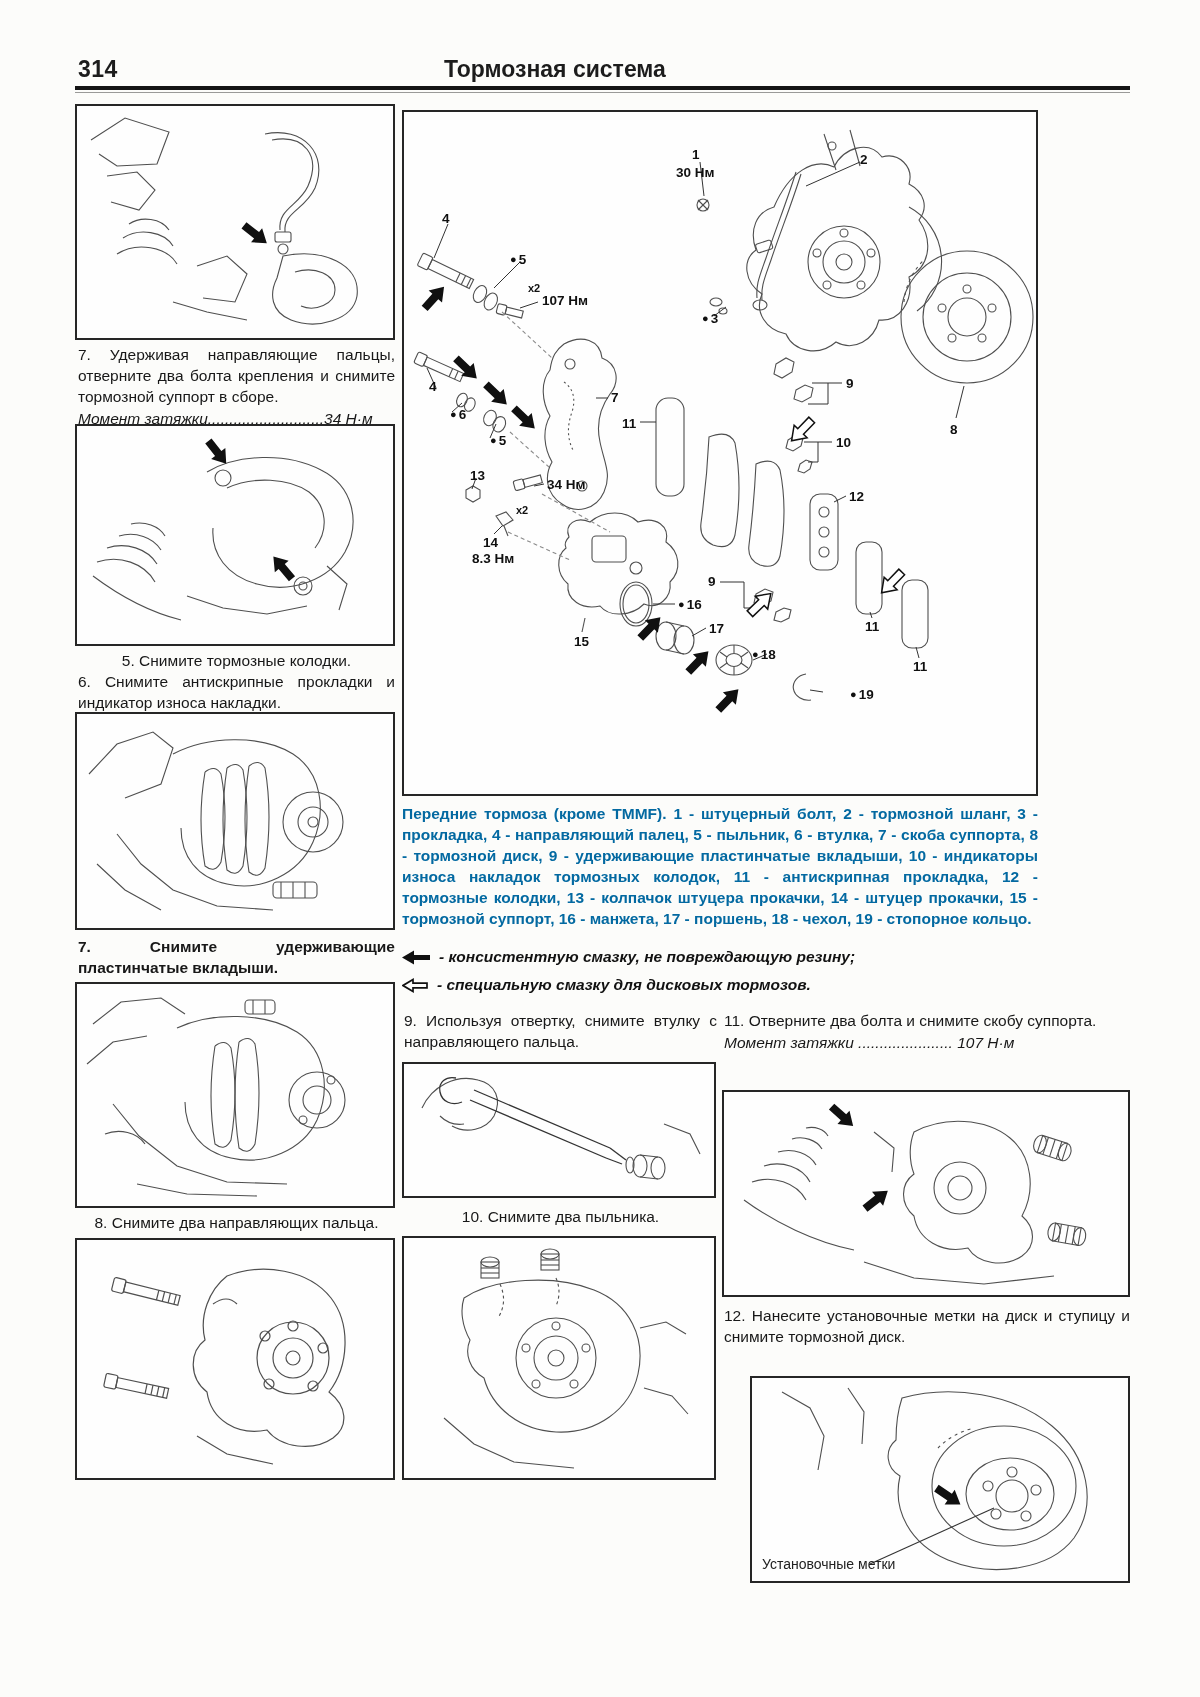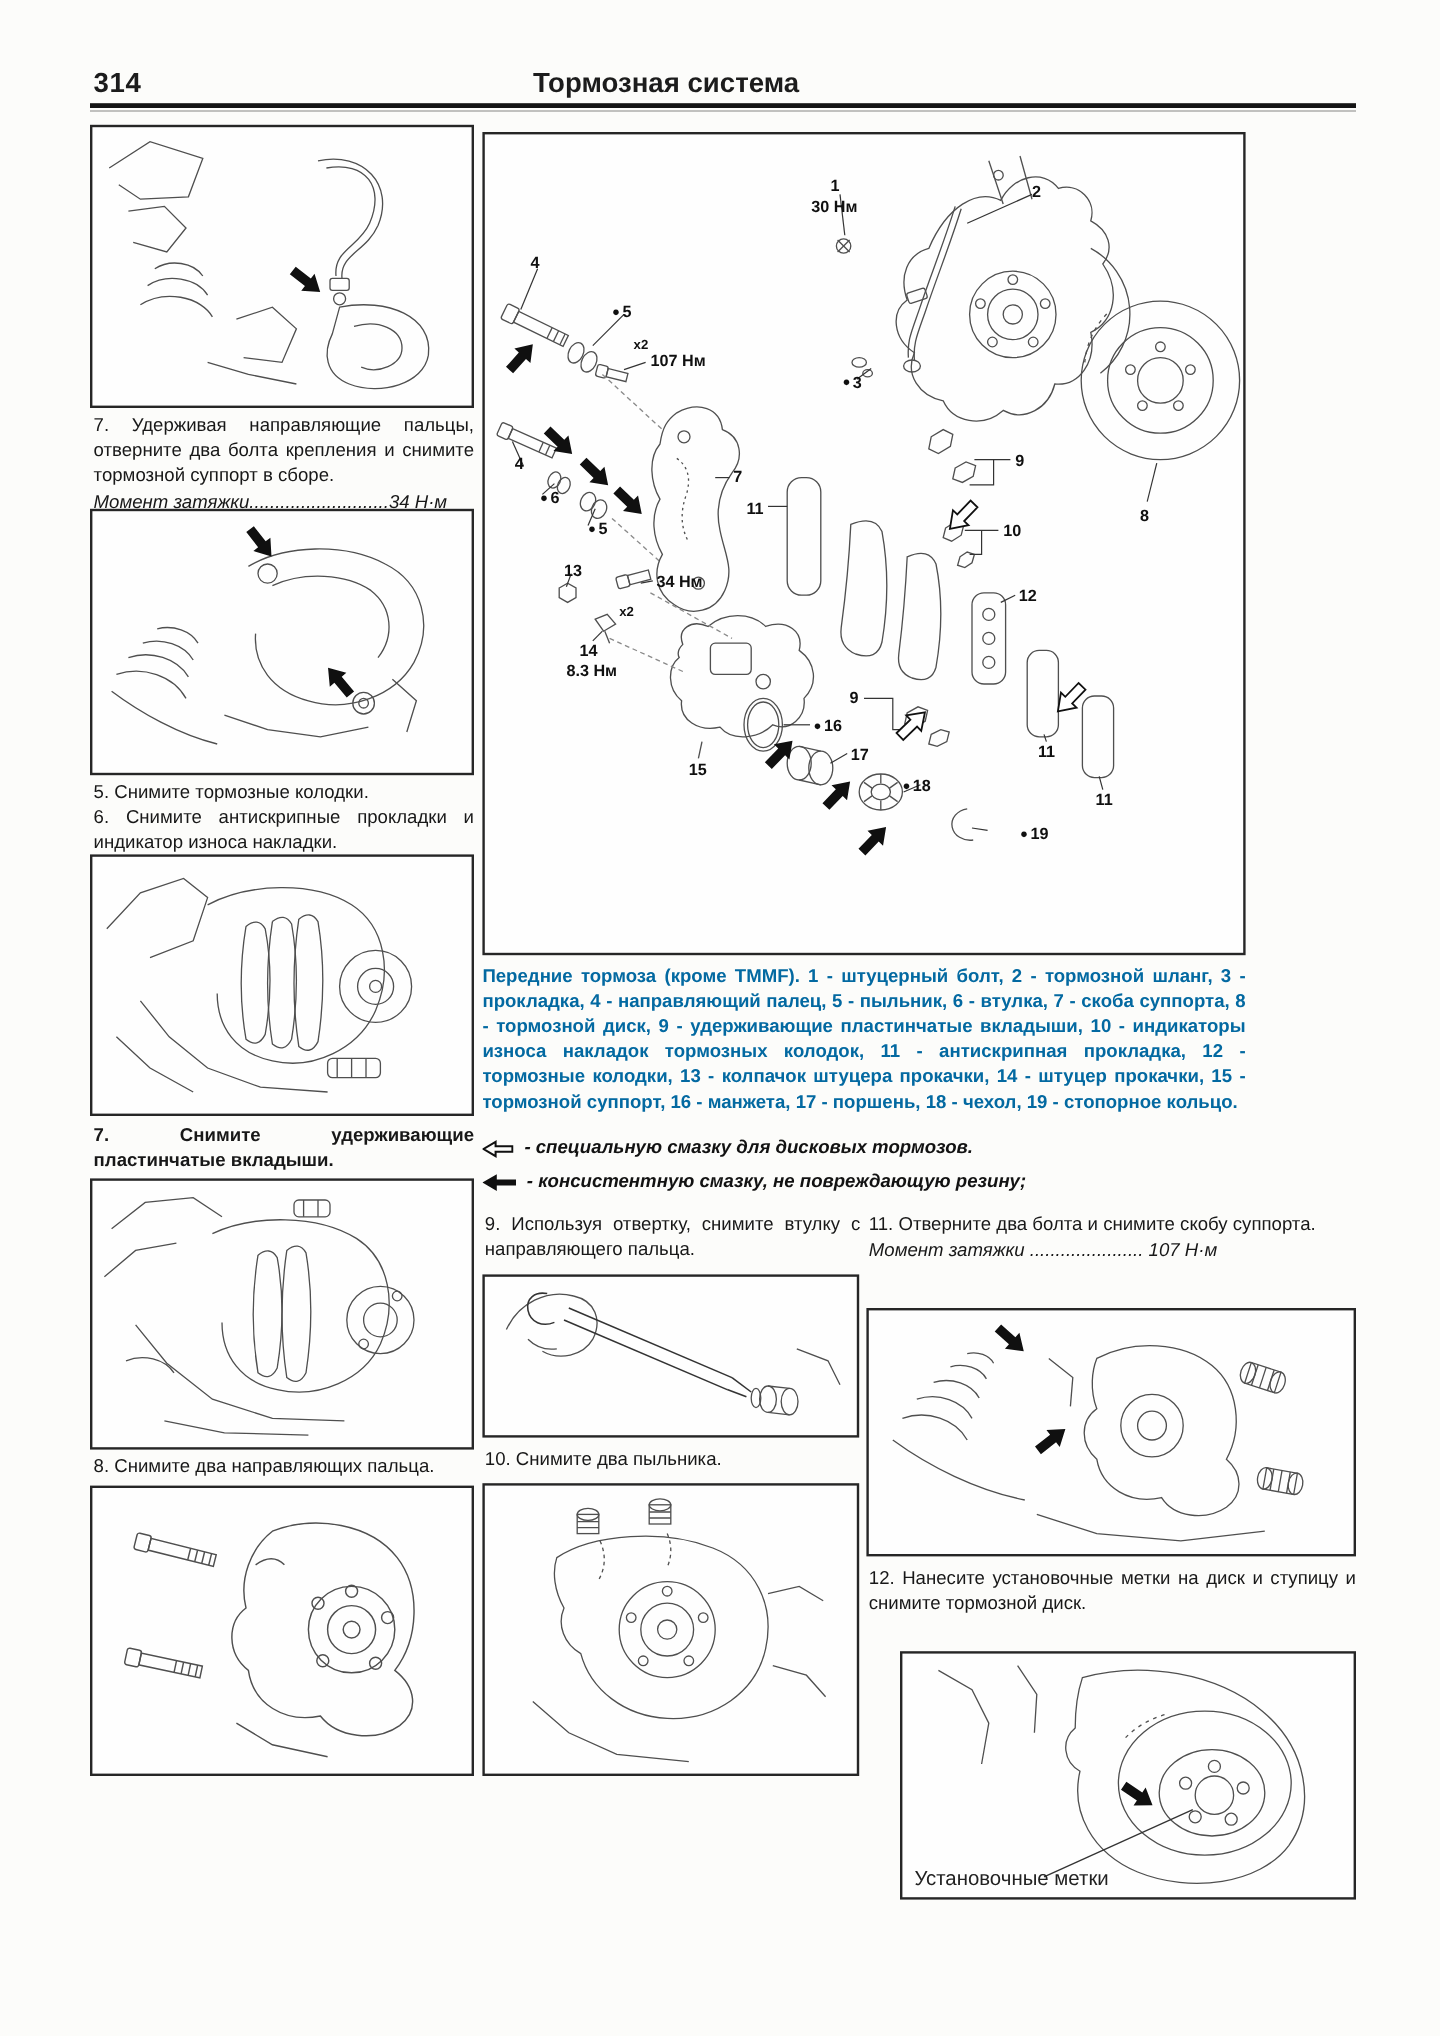--- a/index.html
+++ b/index.html
@@ -7,33 +7,33 @@
   body { width:1200px; height:1697px; position:relative; margin:0 auto;
          background:#fcfcfa; color:#1c1c1c;
          font-family:"Liberation Sans", sans-serif; overflow:hidden; }
   .abs { position:absolute; }
   .frame { position:absolute; border:2px solid #262626; background:#fefefe; overflow:hidden; }
   .frame svg { display:block; }
   .hdr-num { font-size:23px; font-weight:bold; letter-spacing:.5px; }
   .hdr-title { font-size:23px; font-weight:bold; text-align:center; }
   .rule { position:absolute; background:#141414; }
   .caption { font-size:15.5px; line-height:21px; text-align:justify; color:#181818; }
-  .caption.single { text-align:left; }
+  .caption.single { text-align:center; }
   .torque { font-style:italic; text-align:left; margin-top:1px; }
   .parts { font-size:15.5px; font-weight:bold; line-height:21px; text-align:justify; color:#0369a1; }
   .note-wrap { font-size:15.5px; }
   .note-line { font-weight:bold; font-style:italic; line-height:22px; color:#121212; }
   .note-label { text-decoration:underline; }
   .note-item { display:flex; align-items:center; gap:9px; margin-top:6px; }
   .note-item .arr { flex:0 0 auto; display:inline-flex; align-items:center; }
   .dlabel { position:absolute; font-weight:bold; font-size:13.5px; line-height:13px;
             white-space:nowrap; color:#101010; }
   .dlabel.bullet::before { content:"\25CF"; font-size:11px; margin-right:2px; position:relative; top:-1px; }
   .dlabel.small { font-size:11px; font-weight:bold; }
-  .fig-label { position:absolute; font-size:17px; color:#222; }
+  .fig-label { position:absolute; font-size:14px; color:#222; }
 </style>
 </head>
 <body>
 
 <div class="abs hdr-num" style="left:78px; top:56px;">314</div>
 <div class="abs hdr-title" style="left:75px; top:56px; width:960px;">Тормозная система</div>
 <div class="rule" style="left:75px; top:86px; width:1055px; height:4px;"></div>
 <div class="rule" style="left:75px; top:92px; width:1055px; height:1px; background:#9a9a98;"></div>
 
 <div class="frame" style="left:75px; top:104px; width:320px; height:236px;">
@@ -379,33 +379,33 @@
       <span class="dlabel" style="left: 509px; top: 548px;">11</span>
       <span class="dlabel bullet" style="left: 446px; top: 576px;">19</span>
     </div>
 </div>
 
 <div class="abs parts" style="left:402px; top:803px; width:636px;">Передние тормоза (кроме TMMF). 1 - штуцерный болт, 2 - тормозной шланг, 3 - прокладка, 4 - направляющий палец, 5 - пыльник, 6 - втулка, 7 - скоба суппорта, 8 - тормозной диск, 9 - удерживающие пластинчатые вкладыши, 10 - индикаторы износа накладок тормозных колодок, 11 - антискрипная прокладка, 12 - тормозные колодки, 13 - колпачок штуцера прокачки, 14 - штуцер прокачки, 15 - тормозной суппорт, 16 - манжета, 17 - поршень, 18 - чехол, 19 - стопорное кольцо.</div>
 
 <div class="abs note-wrap" style="left:402px; top:940px; width:650px;">
   <div class="note-item">
     <span class="arr">
+      <svg width="28" height="15" viewBox="0 0 28 15">
+          <path d="M12,0.5 L0,7.5 L12,14.5 L12,10 L28,10 L28,5 L12,5 Z" fill="#101010"></path>
+        </svg>
+    </span>
+    <span class="note-line">- консистентную смазку, не повреждающую резину;</span>
+  </div>
+  <div class="note-item">
+    <span class="arr">
       <svg width="26" height="15" viewBox="0 0 26 15">
           <path d="M11,1.5 L1,7.5 L11,13.5 L11,9.8 L25,9.8 L25,5.2 L11,5.2 Z" fill="none" stroke="#101010" stroke-width="1.7"></path>
         </svg>
     </span>
     <span class="note-line">- специальную смазку для дисковых тормозов.</span>
-  </div>
-  <div class="note-item">
-    <span class="arr">
-      <svg width="28" height="15" viewBox="0 0 28 15">
-          <path d="M12,0.5 L0,7.5 L12,14.5 L12,10 L28,10 L28,5 L12,5 Z" fill="#101010"></path>
-        </svg>
-    </span>
-    <span class="note-line">- консистентную смазку, не повреждающую резину;</span>
   </div>
 </div>
 
 <div class="abs" style="left:404px; top:1010px; width:313px;">
   <div class="caption">9. Используя отвертку, снимите втулку с направляющего пальца.</div>
 </div>
 
 <div class="frame" style="left:402px; top:1062px; width:314px; height:136px;">
   <svg width="310" height="132" viewBox="0 0 310 132">
     <g fill="none" stroke="#4f4f4f" stroke-width="1.1">

